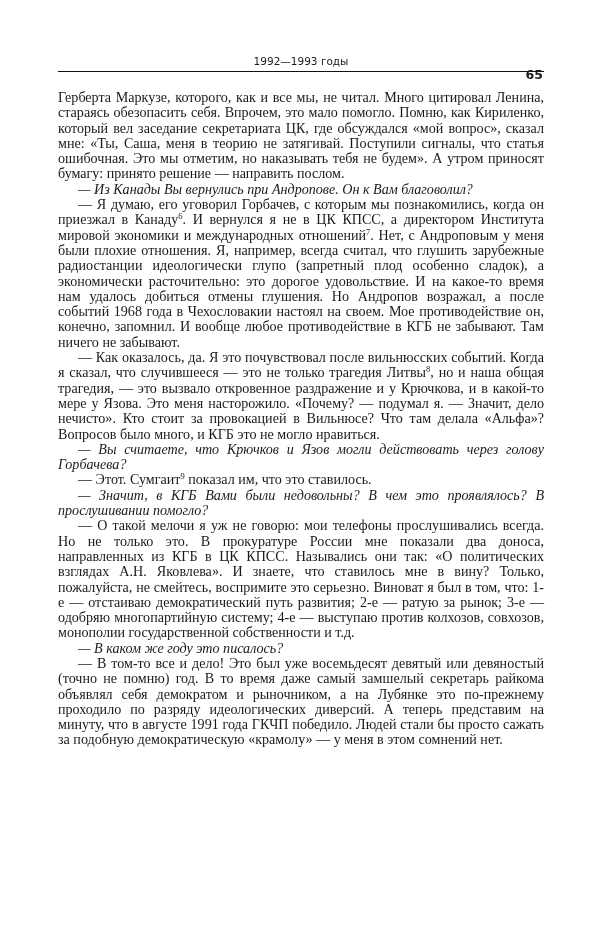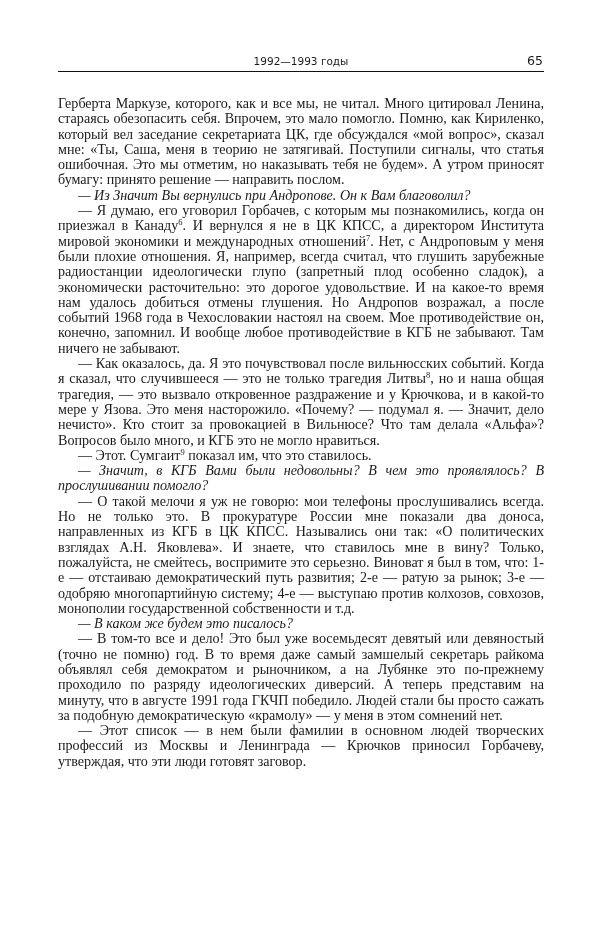--- a/index.html
+++ b/index.html
@@ -1,46 +1,46 @@
 <!DOCTYPE html>
 <html><head>
 <meta charset="utf-8">
 <style>
   html, body { margin: 0; padding: 0; background: #ffffff; }
   body { width: 600px; height: 939px; position: relative; overflow: hidden; }
   .page { position: absolute; left: 58px; top: 52px; width: 486px; color: #1a1a1a; }
   .running-head { position: relative; height: 19px; border-bottom: 1.3px solid #111; font-family: "DejaVu Sans", sans-serif; font-size: 10.5px; }
   .running-head .title { position: absolute; left: 0; right: 0; text-align: center; top: 3px; }
-  .running-head .pageno { position: absolute; right: 1px; top: 1px; font-size: 12.5px; }
-  .body { margin-top: 24px; font-family: "Liberation Serif", serif; font-size: 14.1px; line-height: 15.3px; text-align: justify; }
+  .running-head .pageno { position: absolute; right: 1px; top: 15px; font-size: 12.5px; font-weight: bold; }
+  .body { margin-top: 18px; font-family: "Liberation Serif", serif; font-size: 14.1px; line-height: 15.3px; text-align: justify; }
   .body p { margin: 0; text-indent: 20px; }
   .body p.cont { text-indent: 0; }
   .body p.q { font-style: italic; }
   sup { font-size: 8.5px; line-height: 0; vertical-align: 5px; }
 </style>
 </head>
 <body>
 
 <div class="page">
   <div class="running-head">
     <span class="title">1992—1993 годы</span>
     <span class="pageno">65</span>
   </div>
 
   <div class="body">
     <p class="cont">Герберта Маркузе, которого, как и все мы, не читал. Много цитировал Ленина, стараясь обезопасить себя. Впрочем, это мало помогло. Помню, как Кириленко, который вел заседание секретариата ЦК, где обсуждался «мой вопрос», сказал мне: «Ты, Саша, меня в теорию не затягивай. Поступили сигналы, что статья ошибочная. Это мы отметим, но наказывать тебя не будем». А утром приносят бумагу: принято решение — направить послом.</p>
 
-    <p class="q">— Из Значит Вы вернулись при Андропове. Он к Вам благоволил?</p>
+    <p class="q">— Из Канады Вы вернулись при Андропове. Он к Вам благоволил?</p>
     <p><span>— Я думаю, его уговорил Горбачев, с которым мы познакомились, когда он приезжал в Канаду</span><sup>6</sup><span>. И вернулся я не в ЦК КПСС, а директором Института мировой экономики и международных отношений</span><sup>7</sup><span>. Нет, с Андроповым у меня были плохие отношения. Я, например, всегда считал, что глушить зарубежные радиостанции идеологически глупо (запретный плод особенно сладок), а экономически расточительно: это дорогое удовольствие. И на какое-то время нам удалось добиться отмены глушения. Но Андропов возражал, а после событий 1968 года в Чехословакии настоял на своем. Мое противодействие он, конечно, запомнил. И вообще любое противодействие в КГБ не забывают. Там ничего не забывают.</span></p>
 
     <p><span>— Как оказалось, да. Я это почувствовал после вильнюсских событий. Когда я сказал, что случившееся — это не только трагедия Литвы</span><sup>8</sup><span>, но и наша общая трагедия, — это вызвало откровенное раздражение и у Крючкова, и в какой-то мере у Язова. Это меня насторожило. «Почему? — подумал я. — Значит, дело нечисто». Кто стоит за провокацией в Вильнюсе? Что там делала «Альфа»? Вопросов было много, и КГБ это не могло нравиться.</span></p>
 
+    <p class="q">— Вы считаете, что Крючков и Язов могли действовать через голову Горбачева?</p>
     <p><span>— Этот. Сумгаит</span><sup>9</sup><span> показал им, что это ставилось.</span></p>
 
     <p class="q">— Значит, в КГБ Вами были недовольны? В чем это проявлялось? В прослушивании помогло?</p>
     <p><span>— О такой мелочи я уж не говорю: мои телефоны прослушивались всегда. Но не только это. В прокуратуре России мне показали два доноса, направленных из КГБ в ЦК КПСС. Назывались они так: «О политических взглядах А.Н. Яковлева». И знаете, что ставилось мне в вину? Только, пожалуйста, не смейтесь, воспримите это серьезно. Виноват я был в том, что: 1-е — отстаиваю демократический путь развития; 2-е — ратую за рынок; 3-е — одобряю многопартийную систему; 4-е — выступаю против колхозов, совхозов, монополии государственной собственности и т.д.</span></p>
 
-    <p class="q">— В каком же будем это писалось?</p>
+    <p class="q">— В каком же году это писалось?</p>
     <p><span>— В том-то все и дело! Это был уже восемьдесят девятый или девяностый (точно не помню) год. В то время даже самый замшелый секретарь райкома объявлял себя демократом и рыночником, а на Лубянке это по-прежнему проходило по разряду идеологических диверсий. А теперь представим на минуту, что в августе 1991 года ГКЧП победило. Людей стали бы просто сажать за подобную демократическую «крамолу» — у меня в этом сомнений нет.</span></p>
 
-    <p><span>— Этот список — в нем были фамилии в основном людей творческих профессий из Москвы и Ленинграда — Крючков приносил Горбачеву, утверждая, что эти люди готовят заговор.</span></p>
   </div>
 </div>
 
 </body></html>

